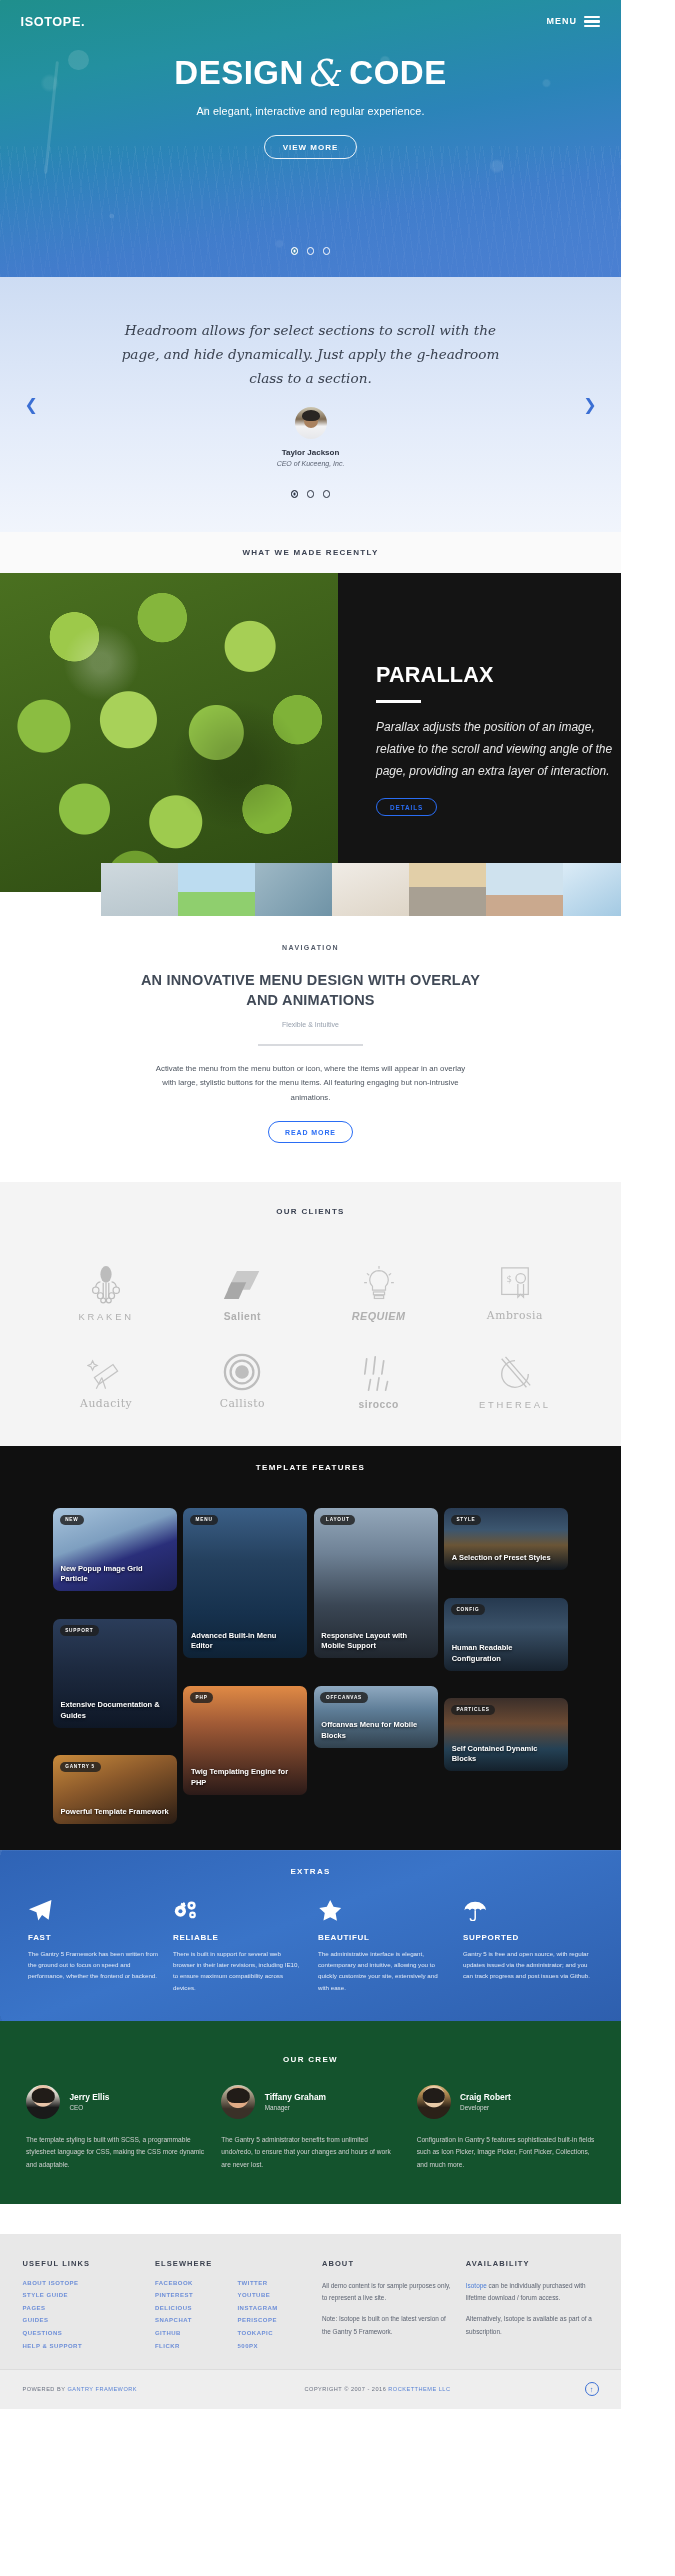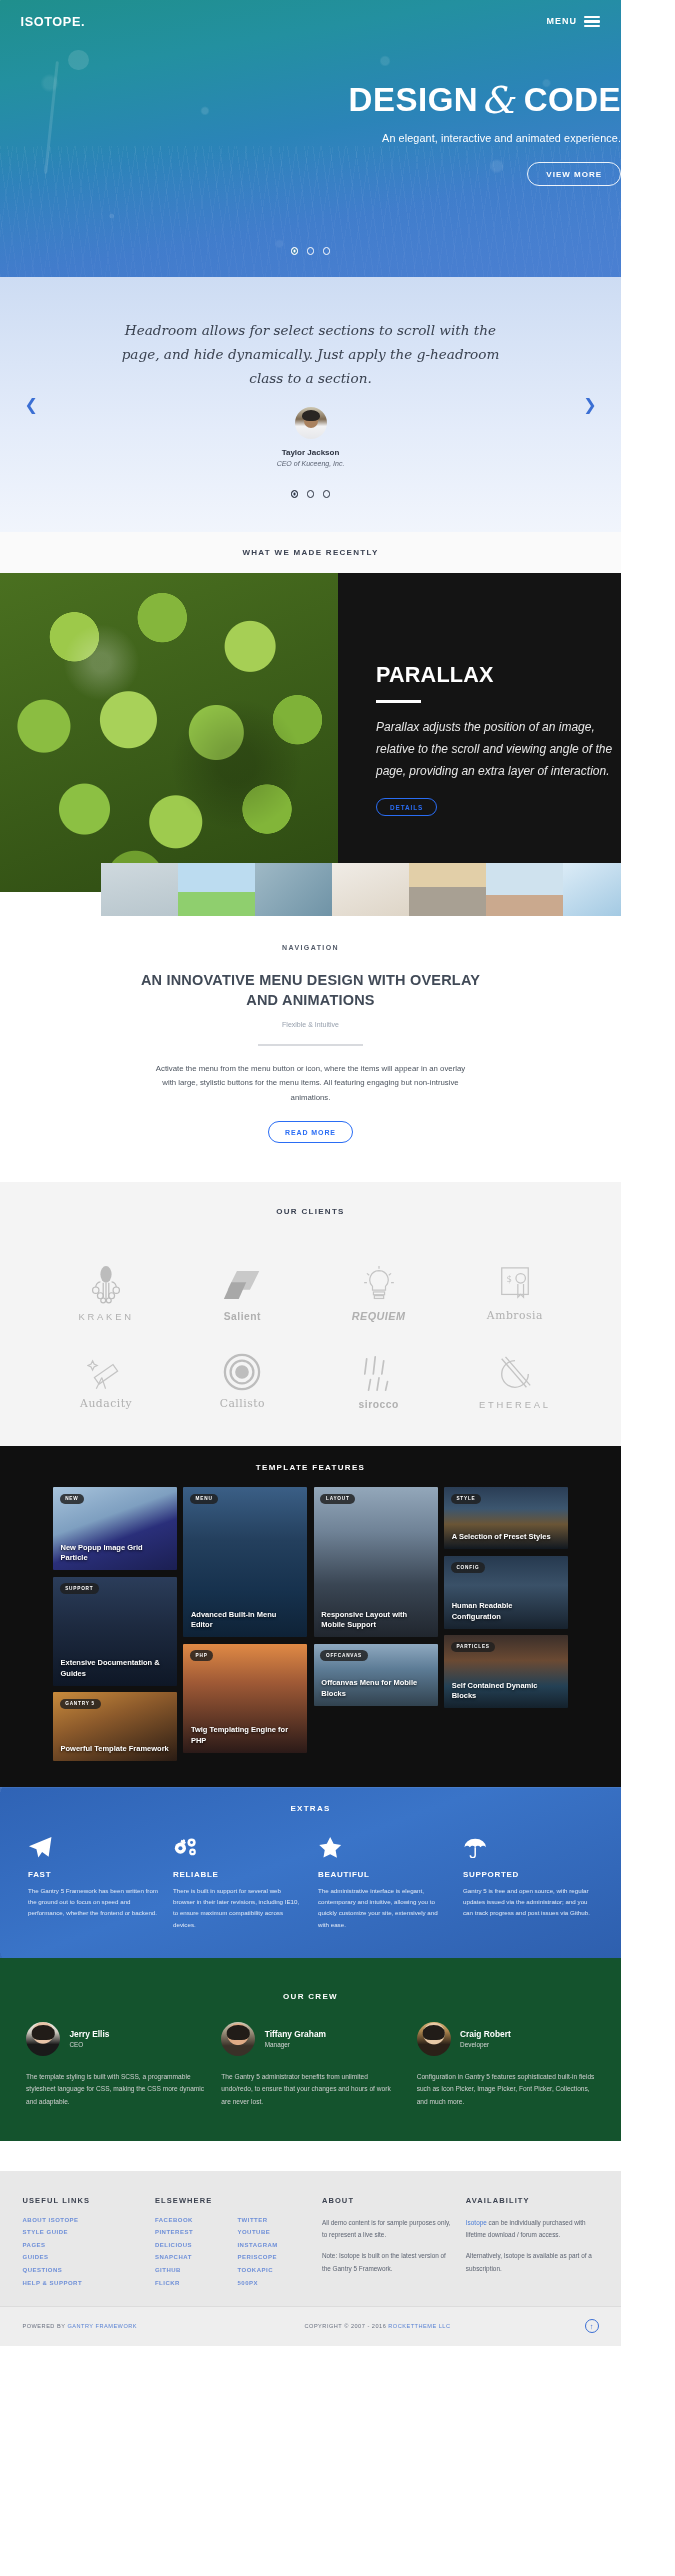--- a/index.html
+++ b/index.html
@@ -39,21 +39,21 @@
     background:rgba(255,255,255,.13);}
 
   .topbar{position:absolute;top:0;left:0;width:100%;height:43px;display:flex;align-items:center;
     justify-content:space-between;padding:0 20.6px;z-index:5;}
   .logo{color:#fff;font-weight:bold;font-size:12.7px;letter-spacing:0.6px;}
   .menu-btn{display:flex;align-items:center;gap:7.5px;cursor:pointer;}
   .menu-btn .lbl{color:#fff;font-weight:bold;font-size:9px;letter-spacing:1px;}
   .burger{display:flex;flex-direction:column;gap:2.3px;}
   .burger i{display:block;width:16px;height:2.4px;background:#fff;border-radius:0.9px;}
 
-  .hero-inner{position:relative;z-index:4;text-align:right;padding-top:81px;}
+  .hero-inner{position:relative;z-index:4;text-align:center;padding-top:54px;}
   .hero-title{color:#fff;font-size:33px;font-weight:bold;letter-spacing:0.5px;line-height:1;}
   .hero-title .amp{font-family:"DejaVu Serif", serif;font-weight:normal;font-style:italic;font-size:38px;
     vertical-align:-1.9px;padding:0 5.6px;}
   .hero-sub{color:#fff;font-size:10.8px;margin-top:13px;letter-spacing:0.1px;}
   .btn-outline{display:inline-block;border:1.5px solid rgba(255,255,255,.9);color:#fff;border-radius:19px;
     padding:6.6px 18px;font-size:8px;font-weight:bold;letter-spacing:1px;margin-top:18px;cursor:pointer;
     background:transparent;}
   .dots{display:flex;gap:8.4px;justify-content:center;position:absolute;bottom:22.5px;left:0;width:100%;z-index:4;}
   .dot{width:7.5px;height:7.5px;border-radius:50%;border:1.3px solid #fff;cursor:pointer;}
   .dot.on{background:#fff;box-shadow:inset 0 0 0 1.5px rgba(50,120,170,.9);}
@@ -135,21 +135,21 @@
   .cl-name.serif{font-family:"DejaVu Serif",serif;}
   .cl-name.ital{font-style:italic;font-weight:bold;}
   .cl-name.bold{font-weight:bold;font-size:10.3px;}
   .cl-name.wide{letter-spacing:2.8px;font-size:9.4px;}
 
   
   .feat{background:#101010;padding:17px 0 26px;}
   .feat .sec-title{background:transparent;color:#fff;padding:0 0 15px;}
   .fgrid{display:grid;grid-template-columns:repeat(4,1fr);gap:6.6px;padding:0 53px;align-items:start;}
   .fcol{display:flex;flex-direction:column;gap:6.6px;}
-  .card{position:relative;overflow:hidden;border-radius:1px;}
+  .card{position:relative;overflow:hidden;border-radius:7px;margin-top:21px;}
   .card .tag{position:absolute;top:6.6px;left:6.6px;background:rgba(30,30,30,.82);color:#fff;
     font-size:4.7px;font-weight:bold;letter-spacing:0.8px;padding:2.8px 5.6px;border-radius:6.6px;z-index:3;}
   .card .cap{position:absolute;left:7.5px;bottom:6.6px;right:7.5px;color:#fff;font-size:7.5px;font-weight:bold;
     line-height:1.38;z-index:3;text-shadow:0 0.9px 2.8px rgba(0,0,0,.8);}
   .card .im{width:100%;height:100%;}
   .card.h1{height:83px;} .card.h2{height:109px;} .card.h3{height:150px;}
   .card.h4{height:69px;} .card.h5{height:62px;} .card.h6{height:73px;}
   .im-a{background:linear-gradient(160deg,#a8c4dc 0%,#7e9fc0 38%,#2a2f7a 60%,#1b1f52 100%);}
   .im-b{background:linear-gradient(180deg,#2b3d5a 0%,#1d2a40 45%,#0e1726 100%);}
   .im-c{background:linear-gradient(160deg,#c98b3c 0%,#8c5a2b 40%,#2a1c14 100%);}
@@ -229,21 +229,21 @@
             <i></i>
             <i></i>
           </span>
       </div>
     </div>
 
     <div class="hero-inner">
       <div class="hero-title">
         <span>DESIGN</span><span class="amp">&amp;</span><span>CODE</span>
       </div>
-      <div class="hero-sub">An elegant, interactive and animated experience.</div>
+      <div class="hero-sub">An elegant, interactive and regular experience.</div>
       <div class="btn-outline">VIEW MORE</div>
     </div>
 
     <div class="dots">
       <span class="dot on"></span>
       <span class="dot"></span>
       <span class="dot"></span>
     </div>
   </section>
 

